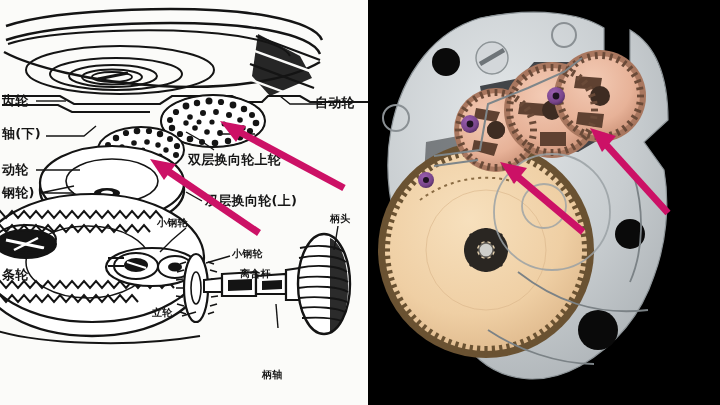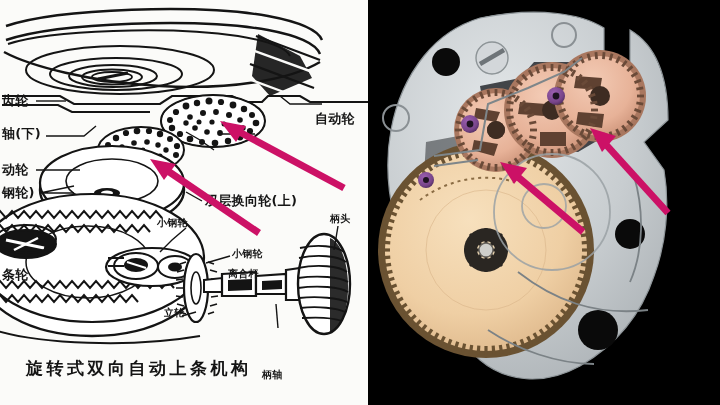--- a/index.html
+++ b/index.html
@@ -235,31 +235,31 @@
         </g>
       </g>
     </svg>
 
     <div class="lbl lbl-14" style="left:2px;  top:92px;">齿轮</div>
     <div class="lbl lbl-14" style="left:2px;  top:125px;">轴(下)</div>
     <div class="lbl lbl-14" style="left:2px;  top:161px;">动轮</div>
     <div class="lbl lbl-14" style="left:2px;  top:184px;">钢轮)</div>
     <div class="lbl lbl-14" style="left:2px;  top:266px;">条轮</div>
 
-    <div class="lbl lbl-14" style="left:315px;top:94px;margin-top:16px;">自动轮</div>
+    <div class="lbl lbl-14" style="left:315px;top:94px;">自动轮</div>
+    <div class="lbl lbl-14" style="left:188px;top:151px;">双层换向轮上轮</div>
     <div class="lbl lbl-14" style="left:205px;top:192px;">双层换向轮(上)</div>
 
     <div class="lbl lbl-13" style="left:157px;top:216px;">小钢轮</div>
     <div class="lbl lbl-13" style="left:232px;top:247px;">小钢轮</div>
-    <div class="lbl lbl-13" style="left:228px;top:267px;">离合杆</div>
-    <div class="lbl lbl-13" style="left:152px;top:306px;margin-left:12px;">立轮</div>
+    <div class="lbl lbl-13" style="left:240px;top:267px;">离合杆</div>
+    <div class="lbl lbl-13" style="left:152px;top:306px;">立轮</div>
     <div class="lbl lbl-13" style="left:330px;top:212px;">柄头</div>
     <div class="lbl lbl-13" style="left:262px;top:324px;margin-top:44px;">柄轴</div>
 
-    <div class="caption">旋转式双向自动上条机构</div>
   </div>
 
   <div id="right-panel">
     <svg width="352" height="405" viewBox="0 0 352 405">
       <defs>
         <radialGradient id="plateGrad" cx="40%" cy="30%" r="85%">
           <stop offset="0%" stop-color="#e3e7e9"></stop>
           <stop offset="55%" stop-color="#c8cdd0"></stop>
           <stop offset="100%" stop-color="#a7adb1"></stop>
         </radialGradient>

